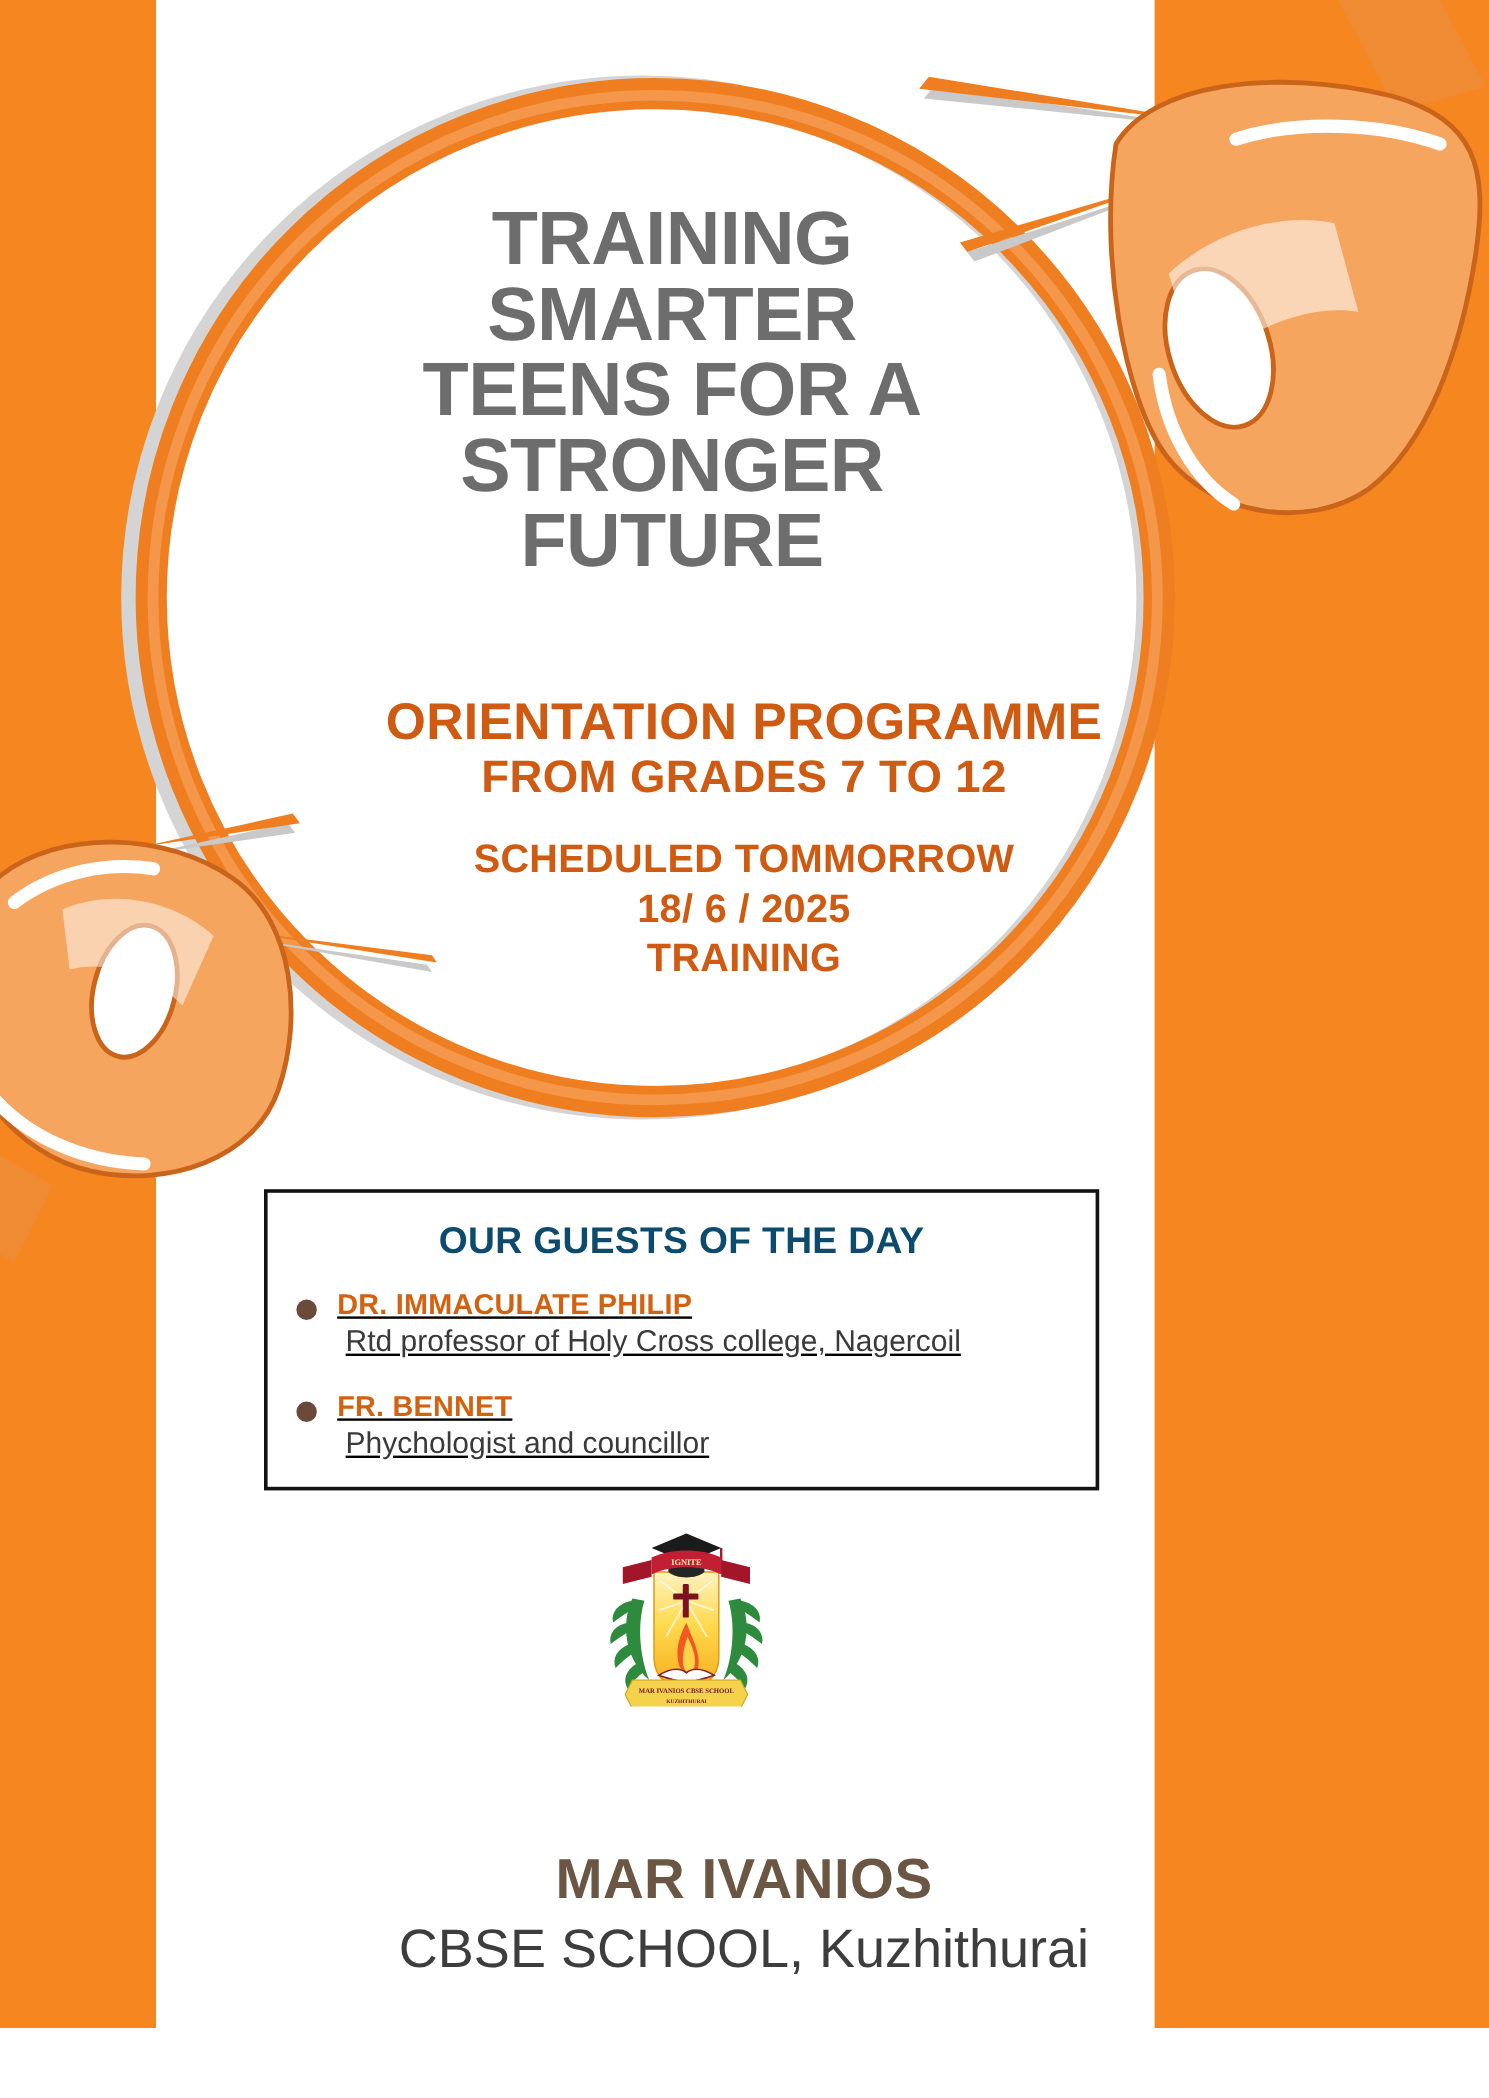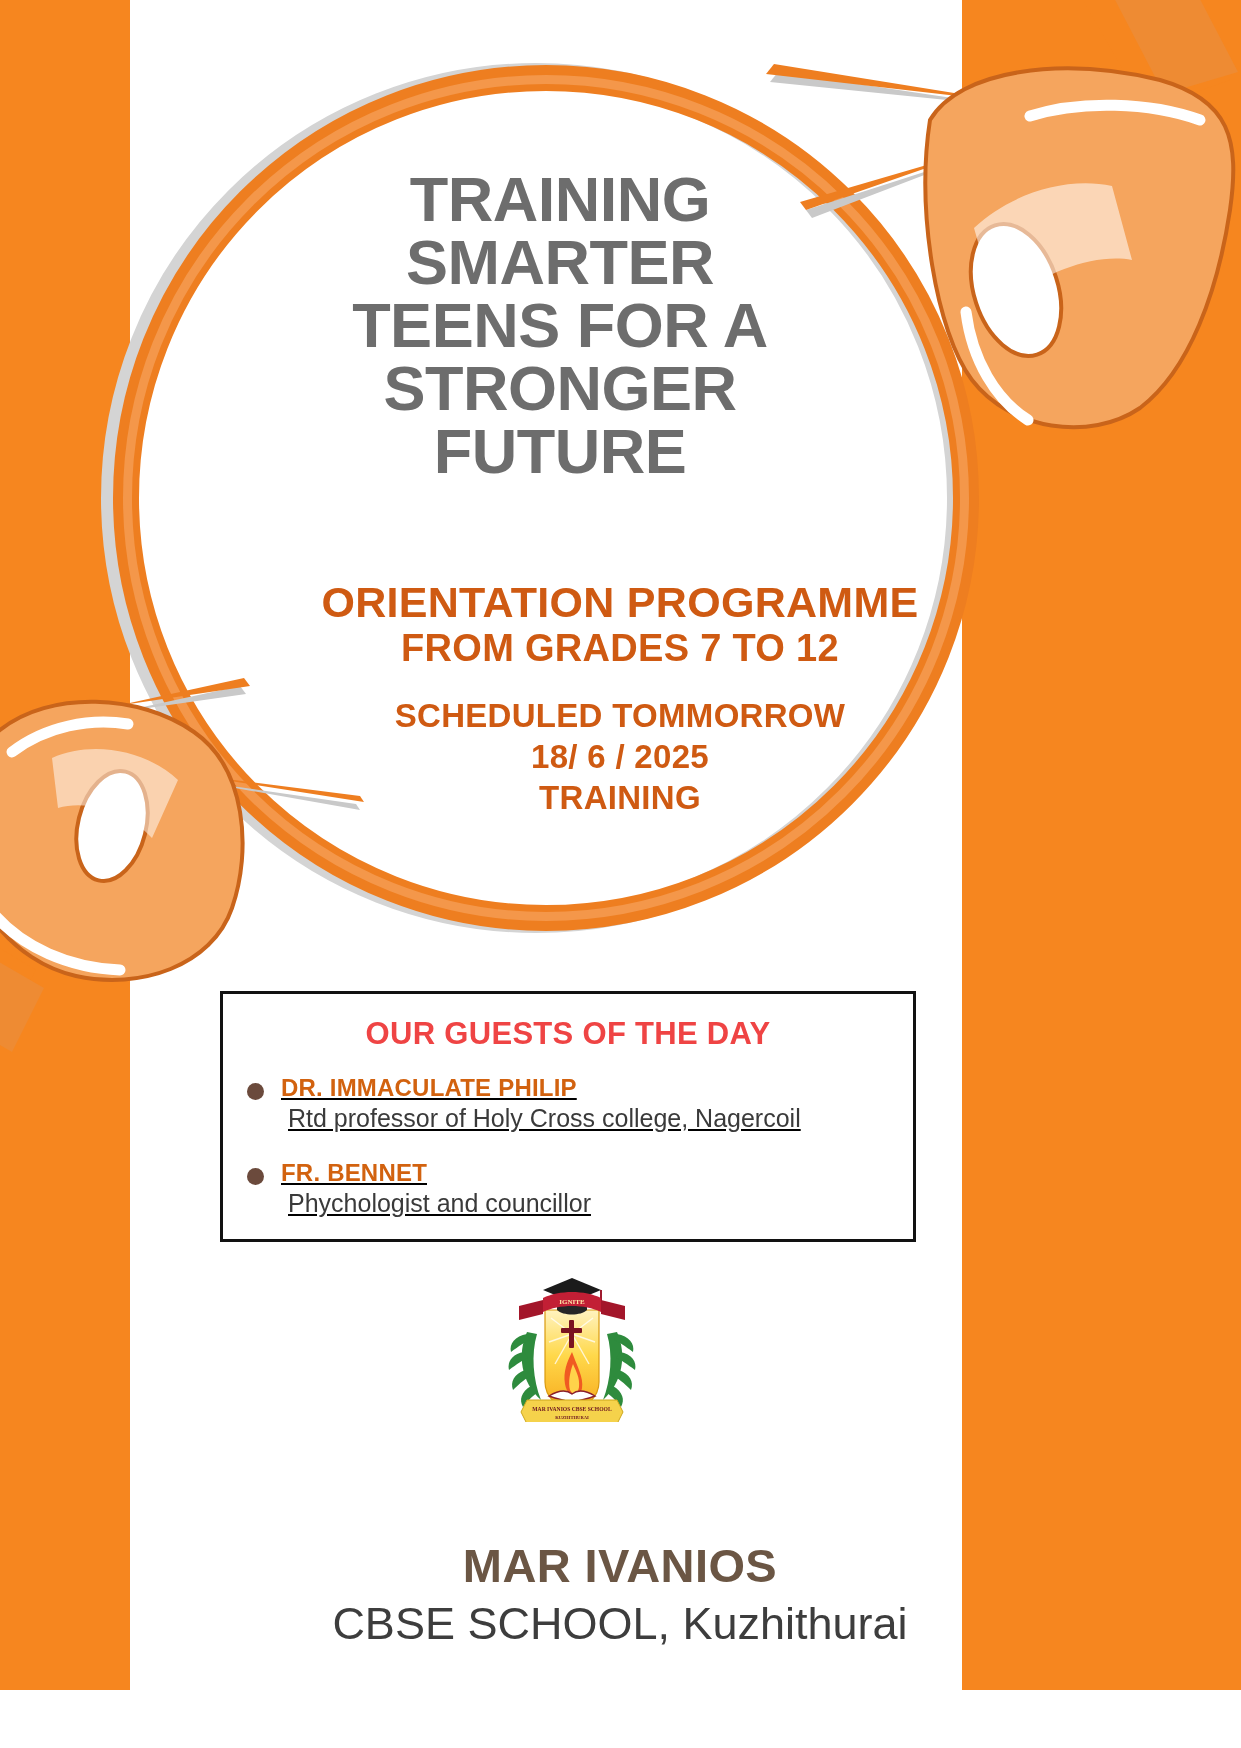--- a/index.html
+++ b/index.html
@@ -64,21 +64,21 @@
   .sub-3{font-size:33px;letter-spacing:0.3px;line-height:1.25;margin-top:24px;}
   .sub-4{font-size:33px;letter-spacing:0.3px;line-height:1.25;}
   .sub-5{font-size:33px;letter-spacing:0.3px;line-height:1.25;}
 
   
   .guests-box{
     position:absolute;left:220px;top:991px;width:696px;height:251px;
     border:3px solid #121212;background:transparent;box-sizing:border-box;
   }
   .guests-title{
-    text-align:center;color:#ef4444;font-weight:bold;font-size:31px;
+    text-align:center;color:#0c4a6e;font-weight:bold;font-size:31px;
     margin-top:22px;letter-spacing:0.3px;
   }
   .guest-row{position:relative;margin-top:22px;padding-left:58px;text-decoration:underline;}
   .guest-row.second{margin-top:26px;}
   .bullet{
     position:absolute;left:24px;top:9px;width:17px;height:17px;
     border-radius:50%;background:#6b4a3c;
   }
   .guest-name{color:#D2620F;font-weight:bold;font-size:24px;letter-spacing:0.2px;}
   .guest-desc{color:#3a3a3a;font-size:25px;margin-top:2px;margin-left:7px;font-weight:normal;}

